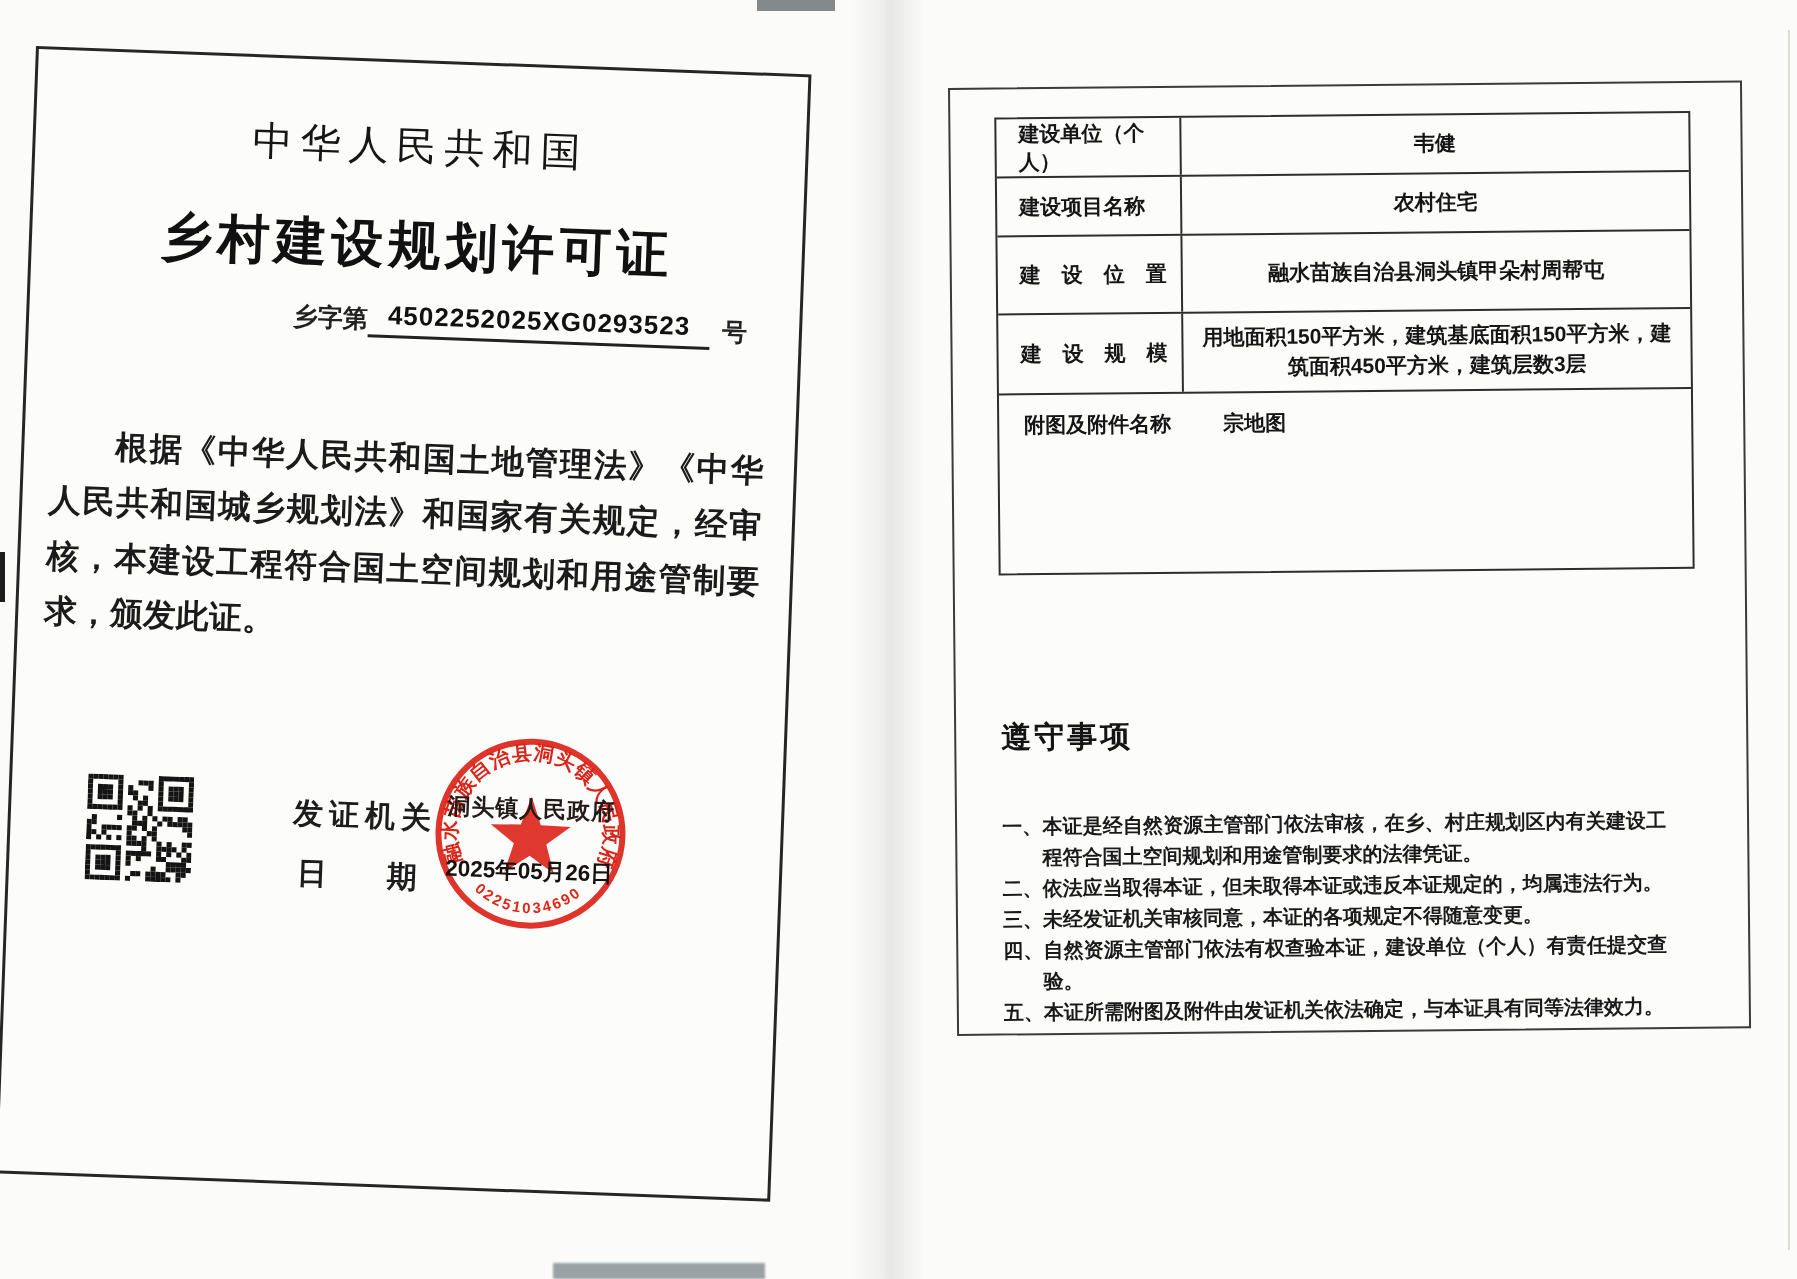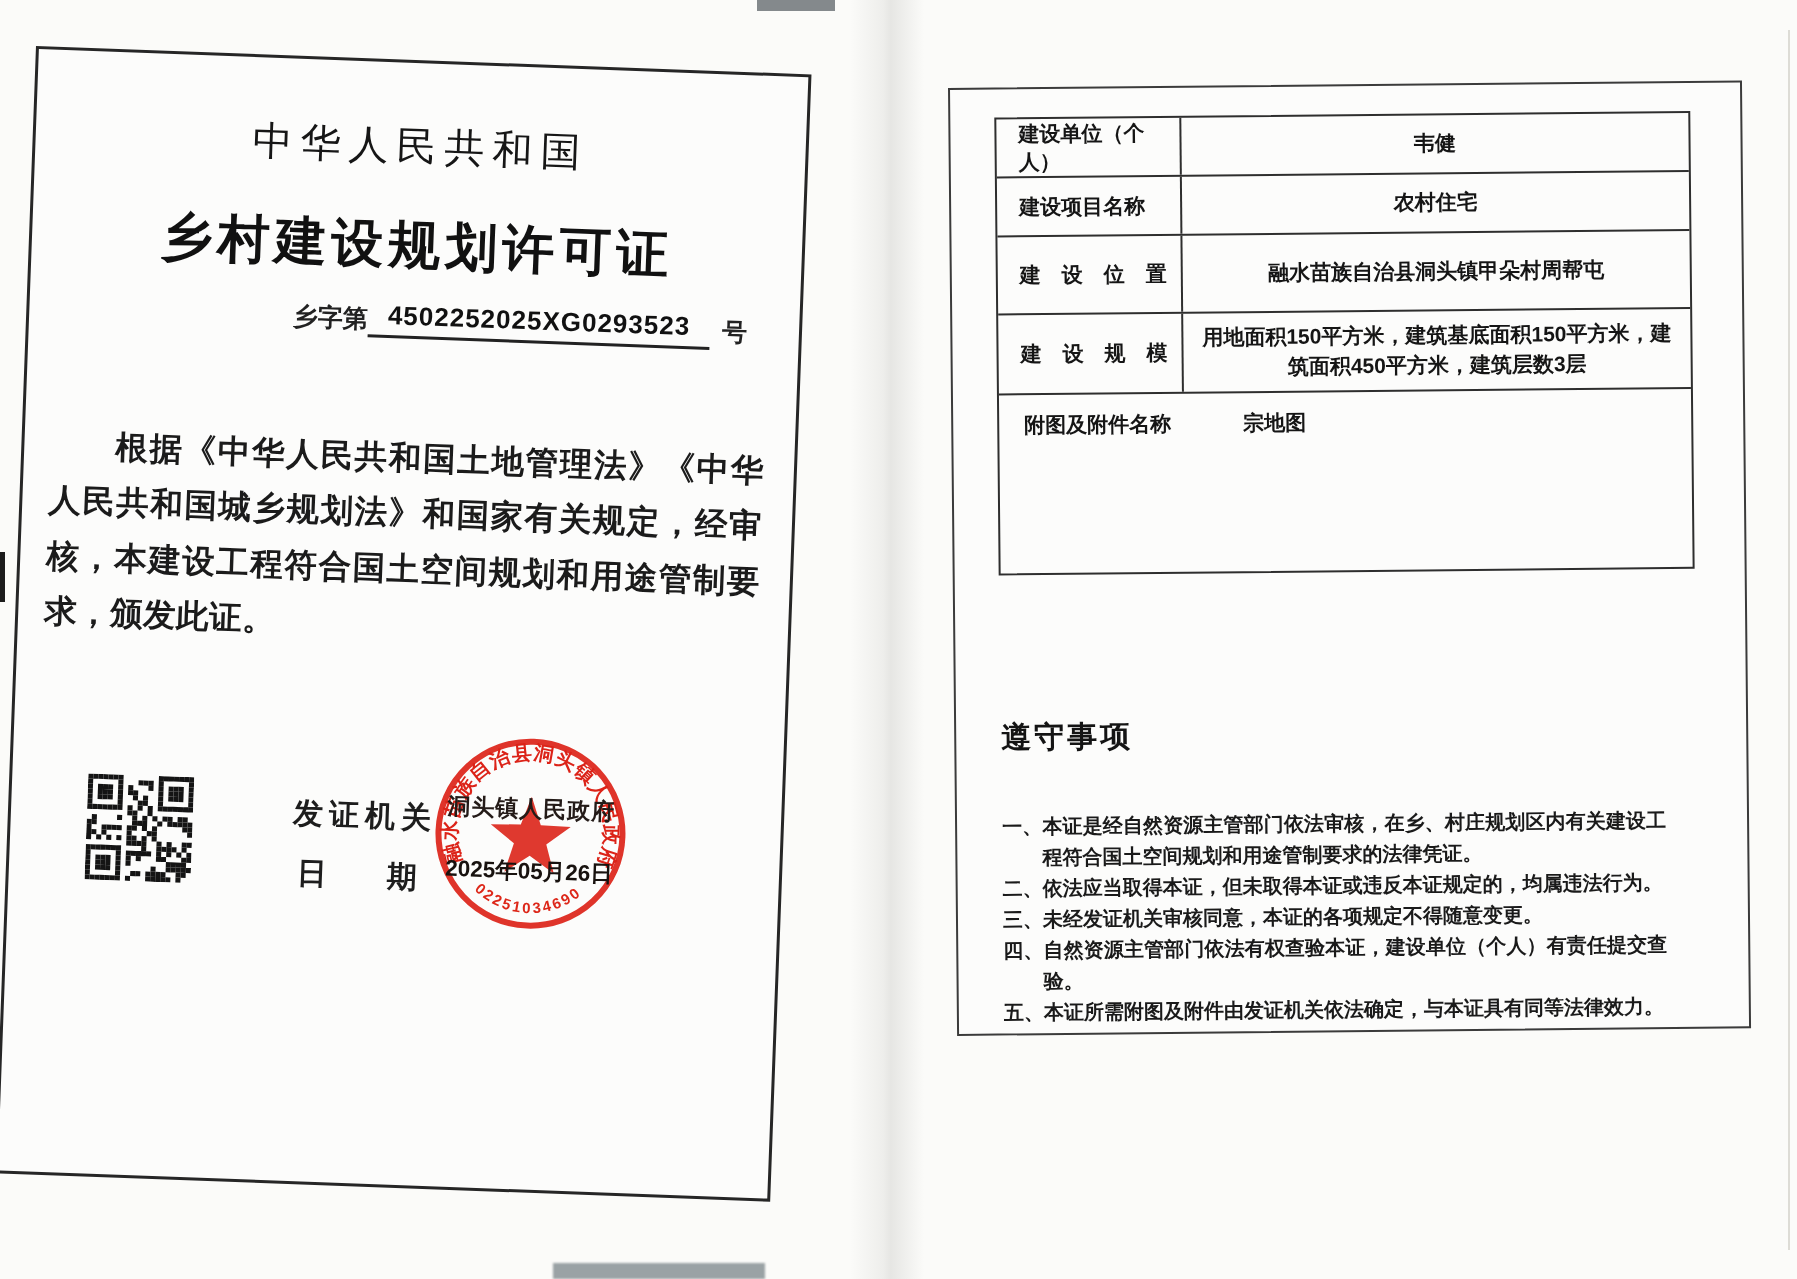--- a/index.html
+++ b/index.html
@@ -66,21 +66,21 @@
   .rp-label{width:185px;box-sizing:border-box;border-right:2px solid #2e2e2e;
     display:flex;align-items:center;padding-left:22px;
     font-size:21px;font-weight:700;color:#151515;}
   .rp-value{flex:1;display:flex;align-items:center;justify-content:center;
     font-size:21px;font-weight:700;color:#151515;text-align:center;
     padding:6px 14px;box-sizing:border-box;line-height:1.45;}
   .rp-row.h57{height:57px;} .rp-row.h76{height:76px;} .rp-row.h78{height:78px;}
   .rp-row.attach{height:178px;align-items:flex-start;}
   .rp-row.attach .cell{display:flex;padding:16px 0 0 25px;font-size:21px;font-weight:700;color:#151515;}
   .rp-row.attach .cell .a-label{}
-  .rp-row.attach .cell .a-value{margin-left:72px;}
+  .rp-row.attach .cell .a-value{margin-left:52px;}
   .rp-section{position:absolute;left:45px;top:628px;font-size:30px;font-weight:700;letter-spacing:3px;color:#141414;}
   .rp-rules{position:absolute;left:45px;top:722px;width:664px;margin:0;padding:0;list-style:none;}
   .rp-rules li{font-size:20px;font-weight:600;line-height:1.55;color:#1a1a1a;
     padding-left:2em;text-indent:-2em;text-align:justify;}
 </style>
 </head>
 <body>
 
 <div class="spine"></div>
 <div class="top-tab"></div>

